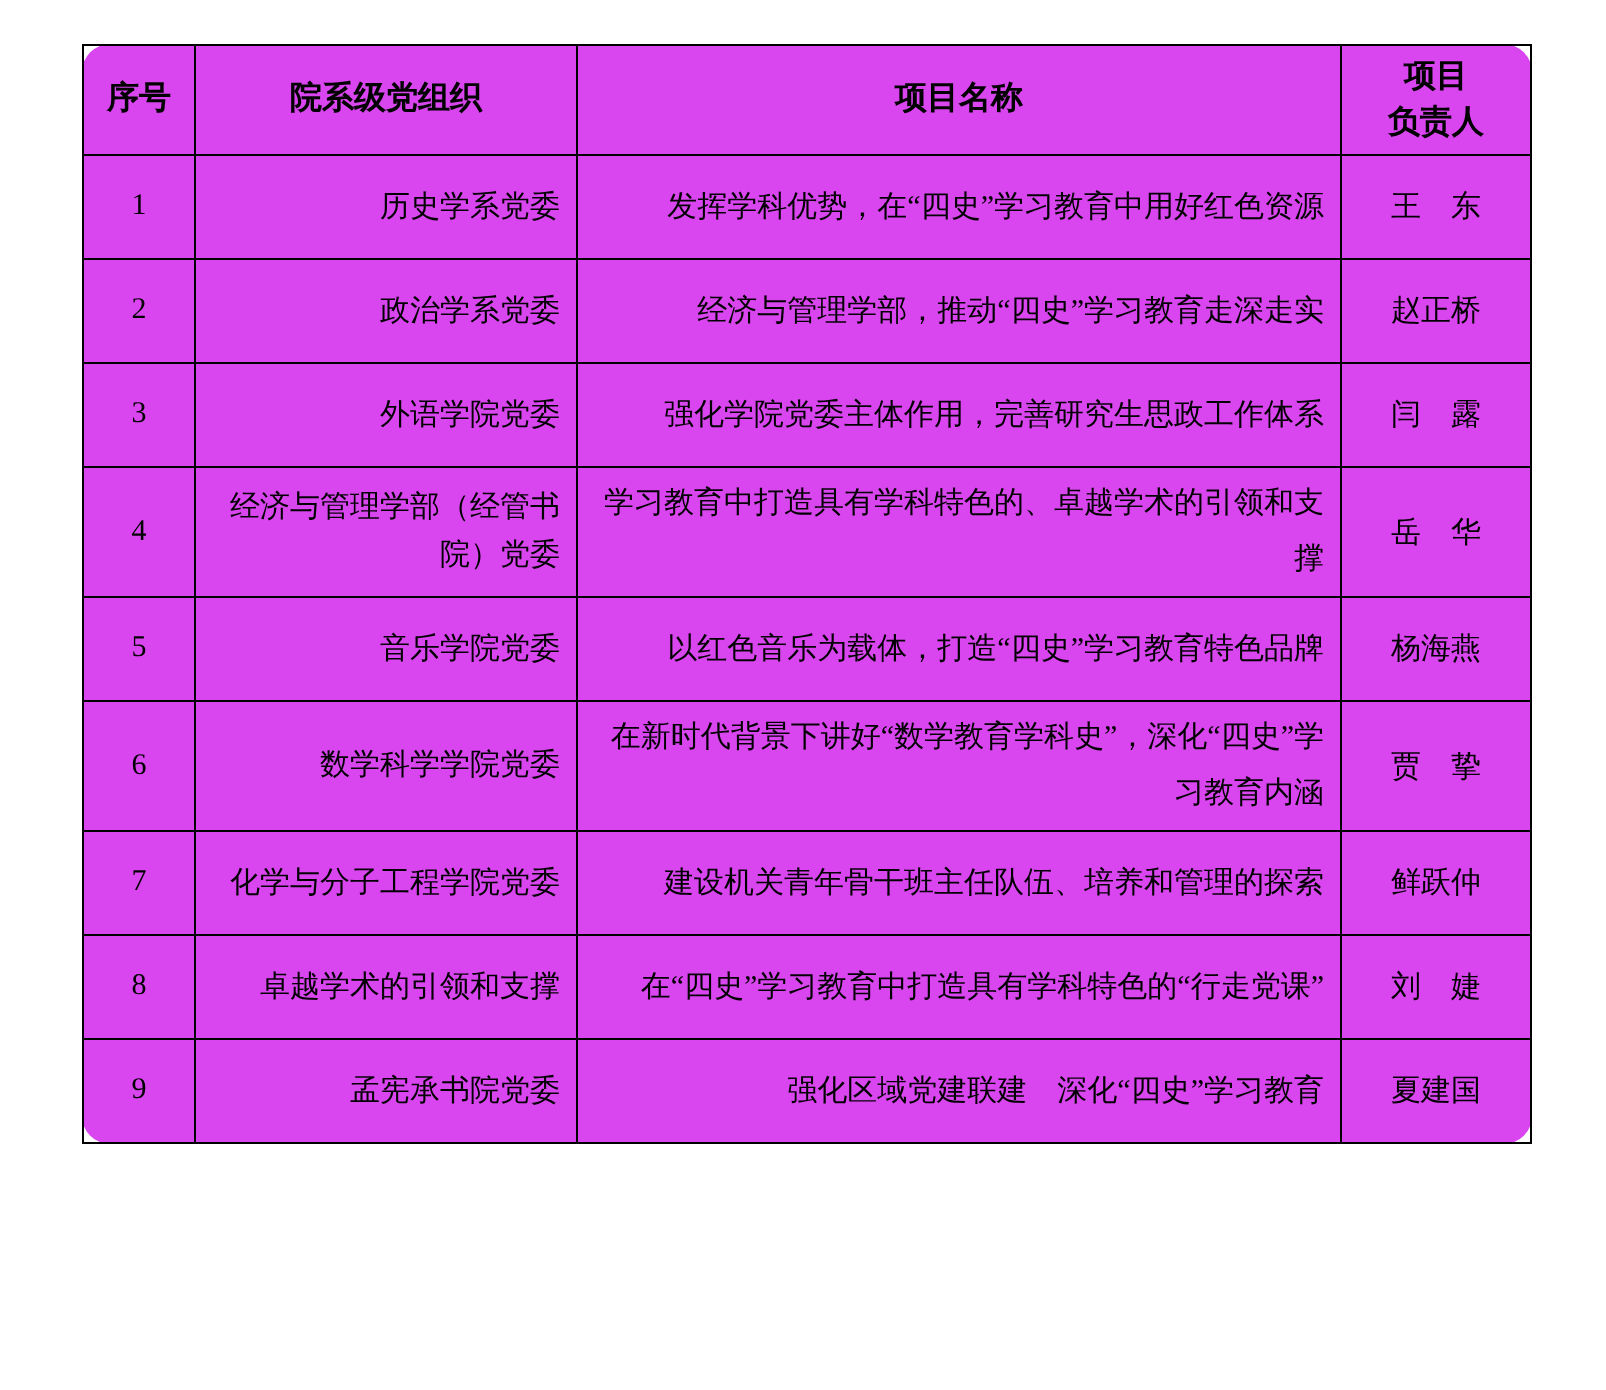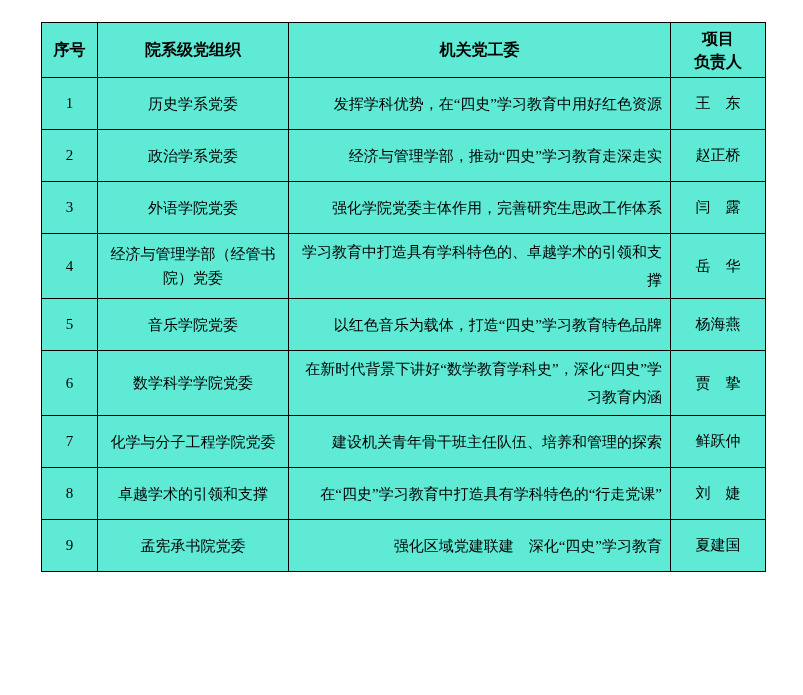--- a/index.html
+++ b/index.html
@@ -18,21 +18,22 @@
   }
   .table-wrap {
     position: absolute;
     left: 41px;
     top: 22px;
   }
   table.projects {
     border-collapse: collapse;
     table-layout: fixed;
     width: 724px;
-    background: #5eead4;
+    background: #d946ef;
+    border-radius: 14px;
   }
   table.projects col.c1 { width: 56px; }
   table.projects col.c2 { width: 191px; }
   table.projects col.c3 { width: 382px; }
   table.projects col.c4 { width: 95px; }
   table.projects th,
   table.projects td {
     border: 1px solid #000000;
     vertical-align: middle;
     font-size: 15px;
@@ -48,21 +49,21 @@
     white-space: pre-line;
     line-height: 1.45;
     padding: 2px 4px;
   }
   td.c-no {
     text-align: center;
     font-size: 14px;
     padding: 2px;
   }
   td.c-org {
-    text-align: center;
+    text-align: right;
     padding: 4px 8px 4px 13px;
     line-height: 24px;
   }
   td.c-project {
     text-align: right;
     padding: 4px 8px 4px 12px;
     line-height: 28px;
   }
   td.c-leader {
     text-align: center;
@@ -78,21 +79,21 @@
     <colgroup>
       <col class="c1">
         <col class="c2">
         <col class="c3">
         <col class="c4">
     </colgroup>
     <thead>
       <tr>
         <th>序号</th>
         <th>院系级党组织</th>
-        <th>机关党工委</th>
+        <th>项目名称</th>
         <th>项目
 负责人</th>
       </tr>
     </thead>
     <tbody>
       <tr>
         <td class="c-no">1</td>
         <td class="c-org">历史学系党委</td>
         <td class="c-project">发挥学科优势，在“四史”学习教育中用好红色资源</td>
         <td class="c-leader">王　东</td>

